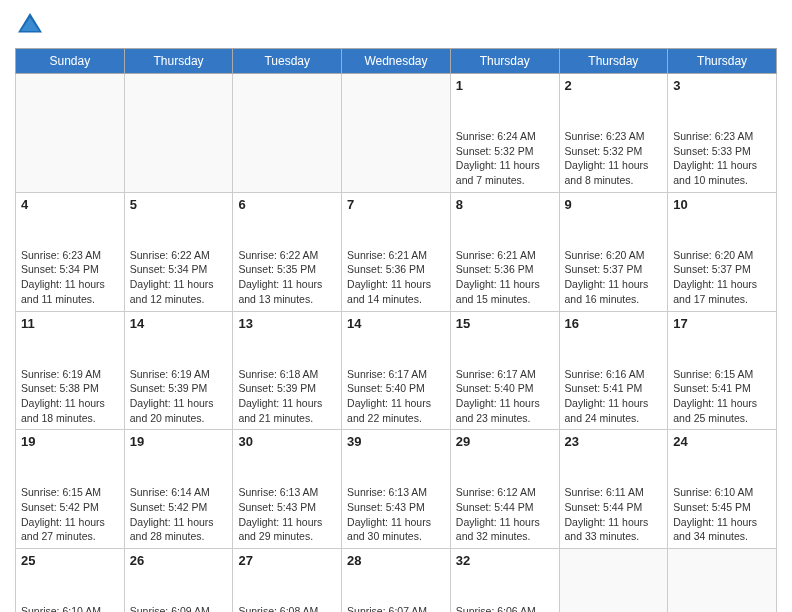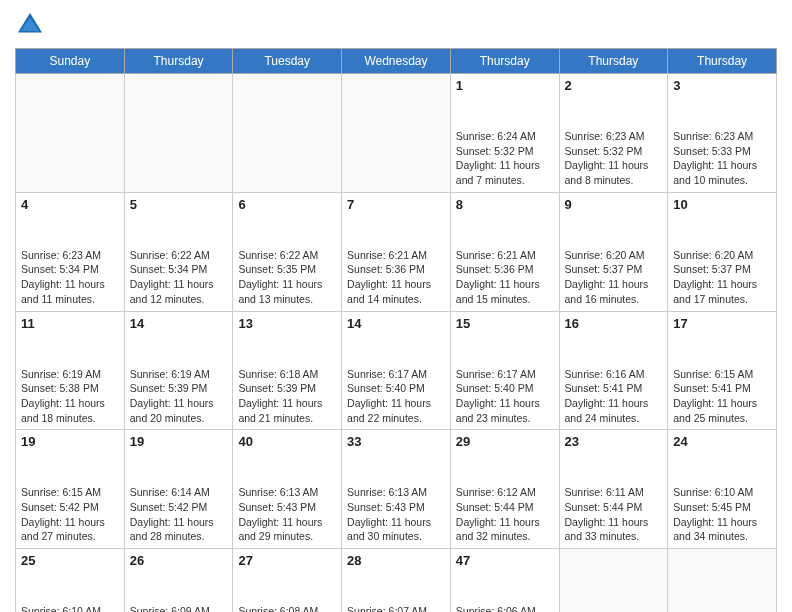--- a/index.html
+++ b/index.html
@@ -211,25 +211,25 @@
         <tr>
           <td>
             <span class="day-num">19</span>
             <div class="day-info">Sunrise: 6:15 AM<br>Sunset: 5:42 PM<br>Daylight: 11 hours and 27 minutes.</div>
           </td>
           <td>
             <span class="day-num">19</span>
             <div class="day-info">Sunrise: 6:14 AM<br>Sunset: 5:42 PM<br>Daylight: 11 hours and 28 minutes.</div>
           </td>
           <td>
-            <span class="day-num">40</span>
+            <span class="day-num">30</span>
             <div class="day-info">Sunrise: 6:13 AM<br>Sunset: 5:43 PM<br>Daylight: 11 hours and 29 minutes.</div>
           </td>
           <td>
-            <span class="day-num">33</span>
+            <span class="day-num">39</span>
             <div class="day-info">Sunrise: 6:13 AM<br>Sunset: 5:43 PM<br>Daylight: 11 hours and 30 minutes.</div>
           </td>
           <td>
             <span class="day-num">29</span>
             <div class="day-info">Sunrise: 6:12 AM<br>Sunset: 5:44 PM<br>Daylight: 11 hours and 32 minutes.</div>
           </td>
           <td>
             <span class="day-num">23</span>
             <div class="day-info">Sunrise: 6:11 AM<br>Sunset: 5:44 PM<br>Daylight: 11 hours and 33 minutes.</div>
           </td>
@@ -249,21 +249,21 @@
           </td>
           <td>
             <span class="day-num">27</span>
             <div class="day-info">Sunrise: 6:08 AM<br>Sunset: 5:46 PM<br>Daylight: 11 hours and 38 minutes.</div>
           </td>
           <td>
             <span class="day-num">28</span>
             <div class="day-info">Sunrise: 6:07 AM<br>Sunset: 5:47 PM<br>Daylight: 11 hours and 39 minutes.</div>
           </td>
           <td>
-            <span class="day-num">47</span>
+            <span class="day-num">32</span>
             <div class="day-info">Sunrise: 6:06 AM<br>Sunset: 5:47 PM<br>Daylight: 11 hours and 40 minutes.</div>
           </td>
           <td class="empty"></td>
           <td class="empty"></td>
         </tr>
       </tbody>
   </table>
 </div>
 
 </body></html>

